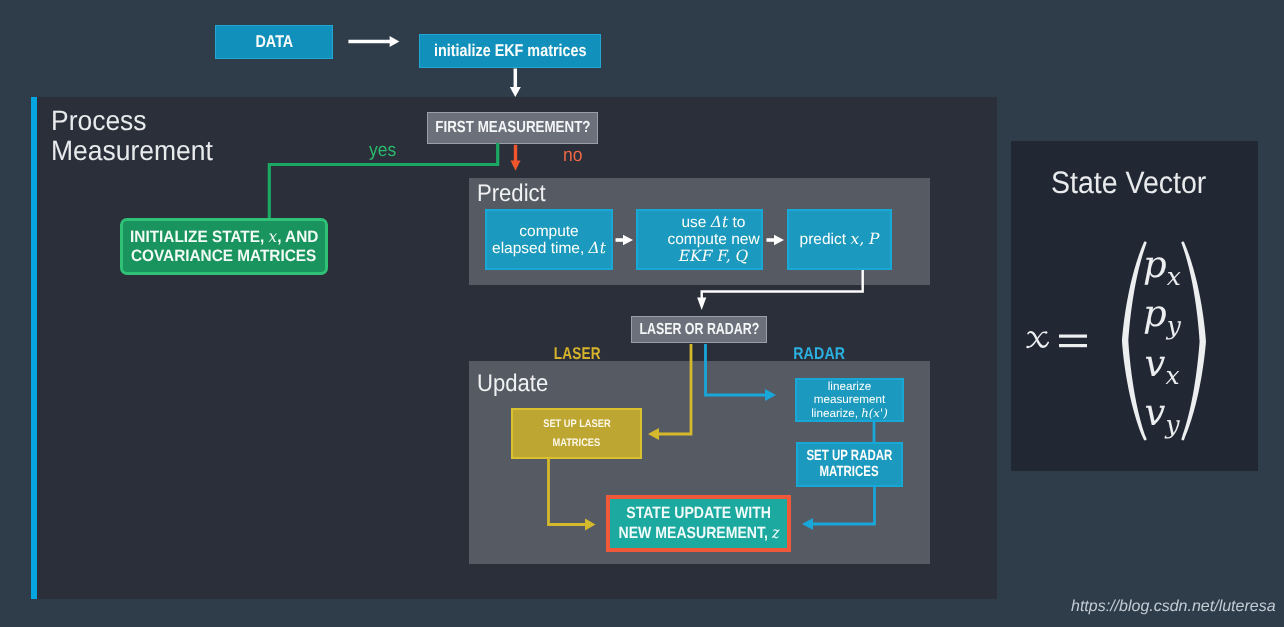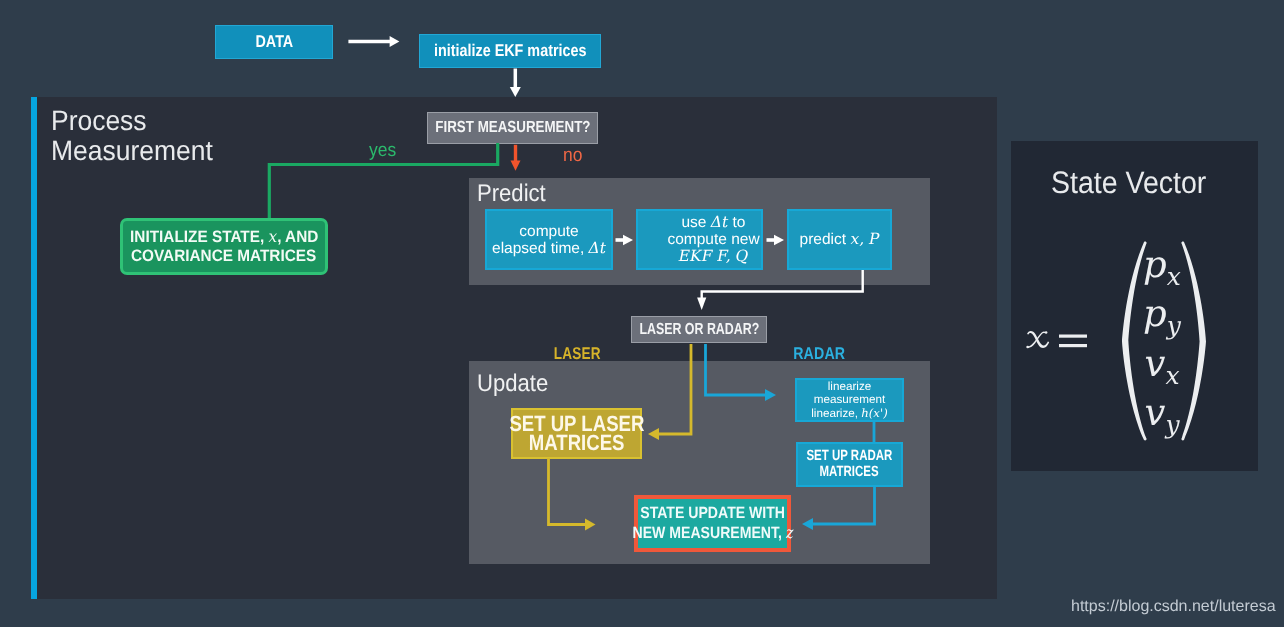--- a/index.html
+++ b/index.html
@@ -143,21 +143,21 @@
   <svg class="abs" style="left:640px;top:344px;width:56px;height:100px;" viewBox="0 0 56 100">
     <path d="M51 0 V90 H18" stroke="#d5b92c" stroke-width="2.8" fill="none"></path>
     <path d="M19 84 L8 90 L19 96 Z" fill="#d5b92c"></path>
   </svg>
 
   <svg class="abs" style="left:700px;top:344px;width:80px;height:58px;" viewBox="0 0 80 58">
     <path d="M5.5 0 V51 H66" stroke="#19a6d8" stroke-width="2.8" fill="none"></path>
     <path d="M65 45 L76 51 L65 57 Z" fill="#19a6d8"></path>
   </svg>
 
-  <div class="box yellow-box" style="left:511px;top:408px;width:131px;height:51px;font-size:22px;font-weight:700;flex-direction:column;line-height:18.5px;">
+  <div class="box yellow-box" style="left:511px;top:408px;width:131px;height:51px;font-size:11px;font-weight:700;flex-direction:column;line-height:18.5px;">
     <div><span class="cnd">SET UP LASER</span></div>
     <div><span class="cnd">MATRICES</span></div>
   </div>
 
   <div class="box blue-flat" style="left:795px;top:378px;width:109px;height:44px;font-size:11.7px;flex-direction:column;line-height:13.2px;text-align:right;">
     <div><span>linearize</span></div>
     <div><span>measurement</span></div>
     <div><span>linearize, </span><span class="mi">h(x')</span></div>
   </div>
 
@@ -173,21 +173,21 @@
   <svg class="abs" style="left:543px;top:458px;width:53px;height:76px;" viewBox="0 0 53 76">
     <path d="M5.5 0 V66.5 H43" stroke="#d5b92c" stroke-width="2.8" fill="none"></path>
     <path d="M42 60.5 L52.5 66.5 L42 72.5 Z" fill="#d5b92c"></path>
   </svg>
 
   <svg class="abs" style="left:796px;top:486px;width:84px;height:48px;" viewBox="0 0 84 48">
     <path d="M78.5 0 V38 H16" stroke="#19a6d8" stroke-width="2.8" fill="none"></path>
     <path d="M17 32 L6 38 L17 44 Z" fill="#19a6d8"></path>
   </svg>
 
-  <div class="box teal-box s86" style="left:634px;top:495px;width:157px;height:57px;font-size:16.3px;font-weight:700;flex-direction:column;line-height:19px;">
+  <div class="box teal-box s86" style="left:606px;top:495px;width:185px;height:57px;font-size:16.3px;font-weight:700;flex-direction:column;line-height:19px;">
     <div><span class="cnd">STATE UPDATE WITH</span></div>
     <div><span class="cnd"><span>NEW MEASUREMENT, </span><span class="mi">z</span></span></div>
   </div>
 
   <div class="abs" style="left:1011px;top:141px;width:247px;height:330px;background:#212834;"></div>
   <div class="abs" style="left:1012px;top:165px;width:246px;text-align:center;color:#e8eaec;font-size:31px;"><span class="cnd2">State Vector</span></div>
 
   <div class="abs" style="left:1012px;top:230px;width:246px;height:212px;">
     <svg class="abs" style="left:10px;top:90px;width:86px;height:40px;" viewBox="0 0 86 40" aria-label="x =">
       <g transform="translate(3.7,1.2) scale(0.385)">
@@ -215,15 +215,15 @@
                C87.6 100, 84.2 44, 69.8 5 C68.6 3.4, 70.4 1.8, 72 3 Z" fill="#eceef0"></path>
     </svg>
     <div class="abs" style="left:98px;top:16px;width:104px;height:190px;display:flex;flex-direction:column;justify-content:space-between;align-items:center;">
       <span class="mi" style="font-size:37px;line-height:37px;color:#eceef0;"><span>p</span><sub style="font-size:25px;bottom:-0.08em;">x</sub></span>
       <span class="mi" style="font-size:37px;line-height:37px;color:#eceef0;"><span>p</span><sub style="font-size:25px;bottom:-0.08em;">y</sub></span>
       <span class="mi" style="font-size:37px;line-height:37px;color:#eceef0;"><span>v</span><sub style="font-size:25px;bottom:-0.08em;">x</sub></span>
       <span class="mi" style="font-size:37px;line-height:37px;color:#eceef0;"><span>v</span><sub style="font-size:25px;bottom:-0.08em;">y</sub></span>
     </div>
   </div>
 
-  <div class="abs wm" style="left:1071px;top:598px;"><span class="cnd2">https://blog.csdn.net/luteresa</span></div>
+  <div class="abs wm" style="left:1071px;top:598px;font-style:italic;"><span class="cnd2">https://blog.csdn.net/luteresa</span></div>
 
 </div>
 
 </body></html>

